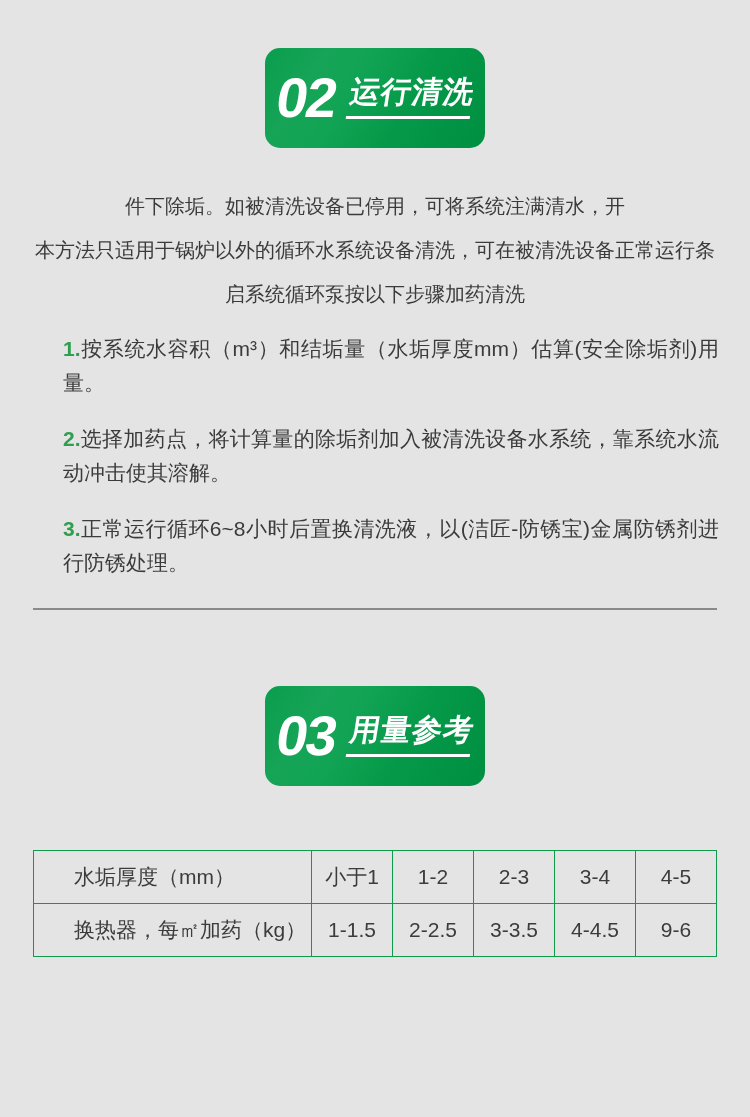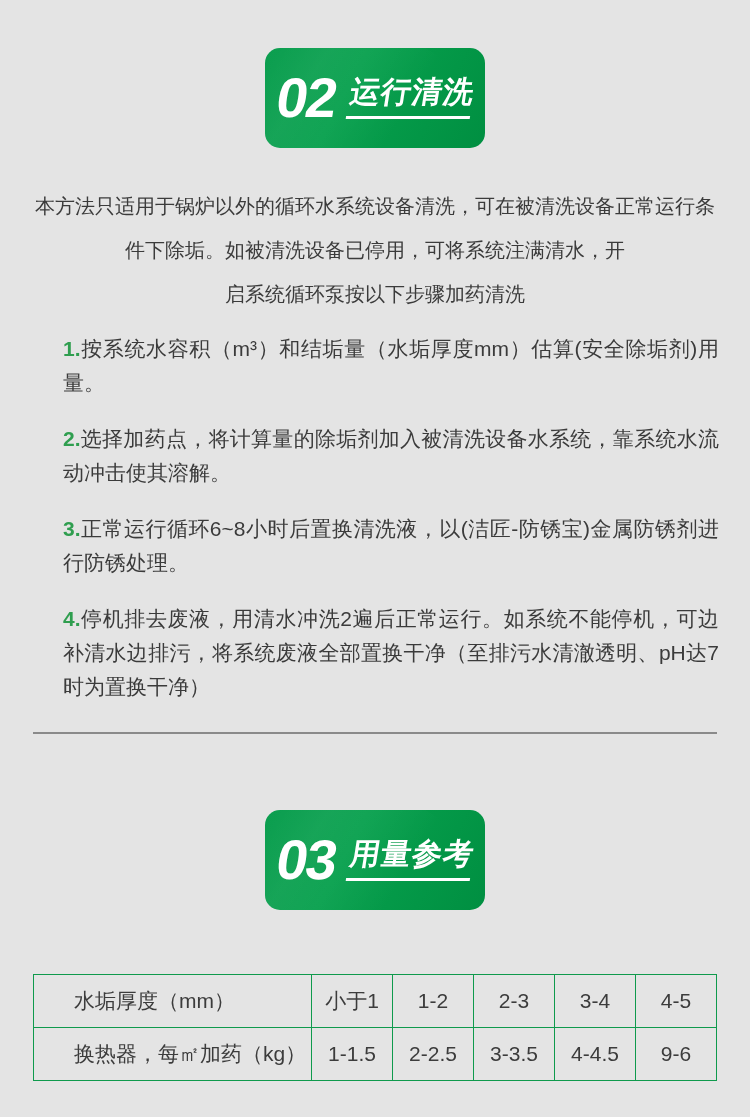--- a/index.html
+++ b/index.html
@@ -86,30 +86,29 @@
 <div class="page">
 
   <div class="badge badge-02">
     <div class="badge-inner">
       <span class="badge-num">02</span>
       <span class="badge-title">运行清洗</span>
     </div>
   </div>
 
   <div class="intro">
+    <span class="intro-line">件下除垢。如被清洗设备已停用，可将系统注满清水，开</span>
     <span class="intro-line">本方法只适用于锅炉以外的循环水系统设备清洗，可在被清洗设备正常运行条</span>
-    <span class="intro-line">件下除垢。如被清洗设备已停用，可将系统注满清水，开</span>
     <span class="intro-line">启系统循环泵按以下步骤加药清洗</span>
   </div>
 
   <div class="steps">
     <p class="step"><span class="step-num">1.</span><span class="step-text">按系统水容积（m³）和结垢量（水垢厚度mm）估算(安全除垢剂)用量。</span></p>
     <p class="step"><span class="step-num">2.</span><span class="step-text">选择加药点，将计算量的除垢剂加入被清洗设备水系统，靠系统水流动冲击使其溶解。</span></p>
     <p class="step"><span class="step-num">3.</span><span class="step-text">正常运行循环6~8小时后置换清洗液，以(洁匠-防锈宝)金属防锈剂进行防锈处理。</span></p>
-    <p class="step"><span class="step-num">4.</span><span class="step-text">停机排去废液，用清水冲洗2遍后正常运行。如系统不能停机，可边补清水边排污，将系统废液全部置换干净（至排污水清澈透明、pH达7时为置换干净）</span></p>
   </div>
 
   <hr class="divider">
 
   <div class="badge badge-03">
     <div class="badge-inner">
       <span class="badge-num">03</span>
       <span class="badge-title">用量参考</span>
     </div>
   </div>

